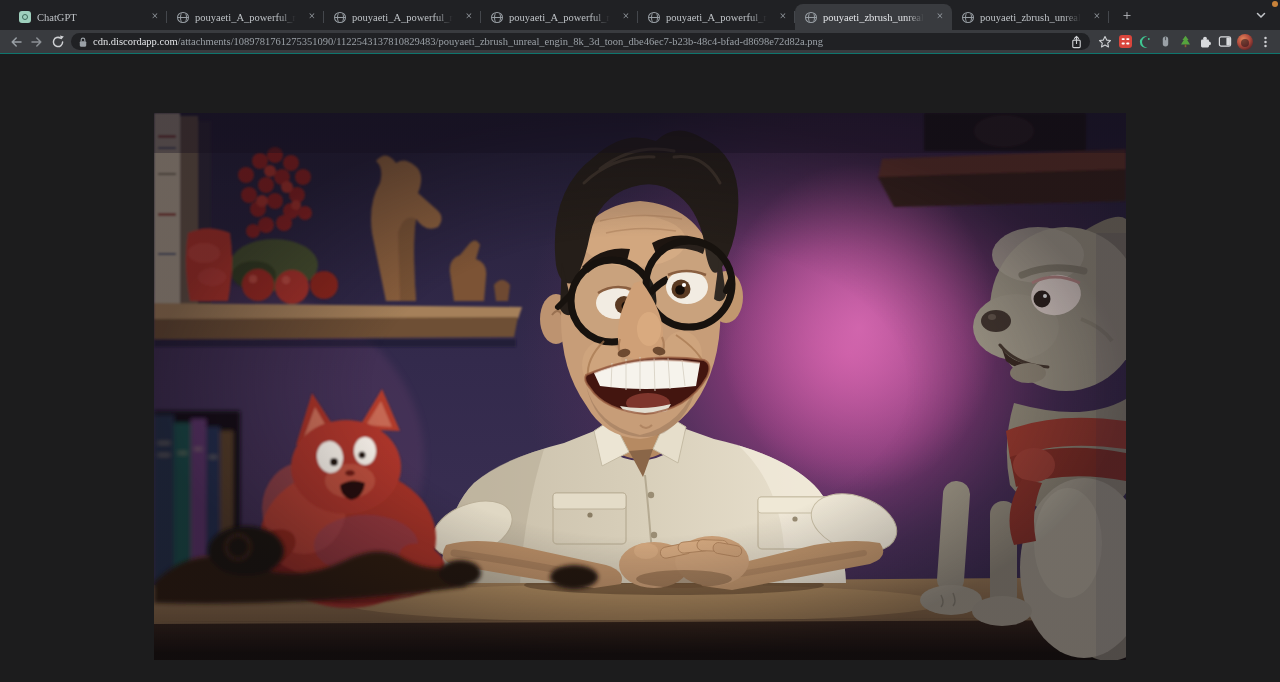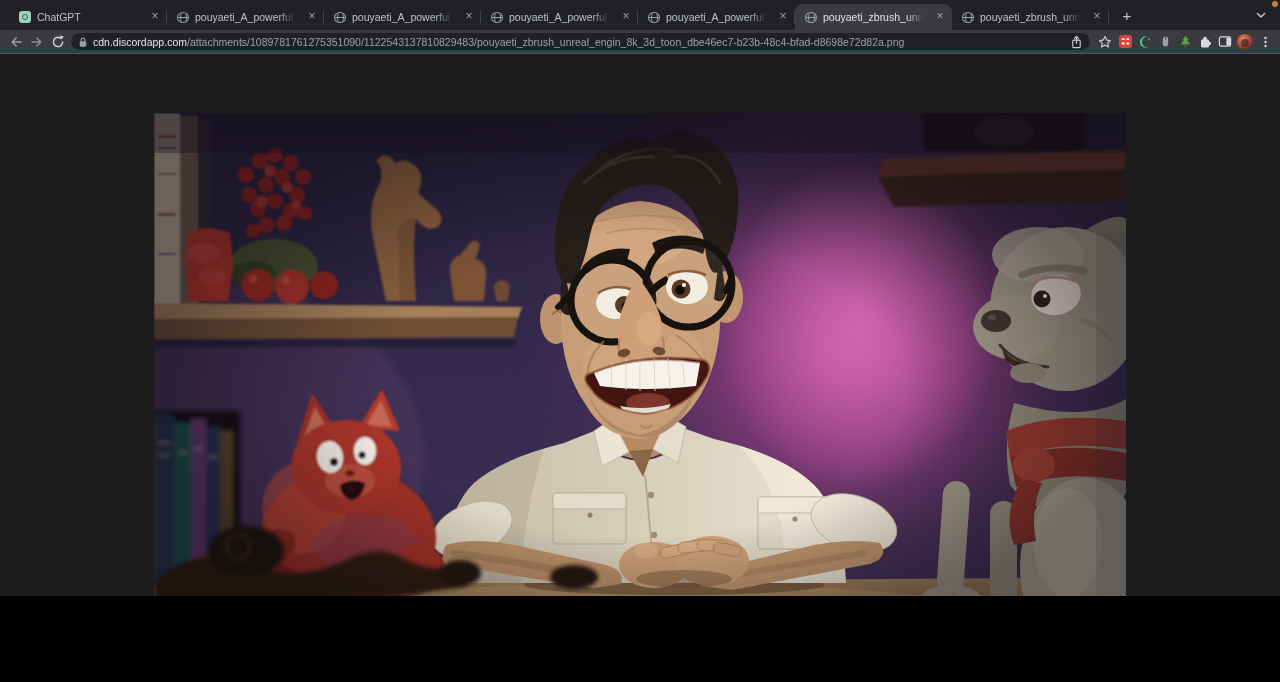--- a/index.html
+++ b/index.html
@@ -1,17 +1,17 @@
 <!DOCTYPE html>
 <html><head>
 <meta charset="utf-8">
 <style>
   html,body{margin:0;padding:0;background:#000;}
-  .window{width:1280px;height:596px;position:relative;background:#1c1c1d;overflow:hidden;
-          font-family:Liberation Sans, sans-serif;-webkit-font-smoothing:antialiased;}
+  .window{width:1280px;height:682px;position:relative;background:#1c1c1d;overflow:hidden;
+          font-family:Liberation Serif, serif;-webkit-font-smoothing:antialiased;}
 
   
   .tabstrip{height:30px;background:#202124;display:flex;align-items:flex-end;padding-left:10px;position:relative;}
   .tab{width:157px;height:26px;box-sizing:border-box;display:flex;align-items:center;gap:6px;
        padding:0 5px 0 9px;border-radius:8px 8px 0 0;position:relative;color:#bfc3c7;font-size:10.5px;cursor:default;}
   .tab.active{background:#393b3f;color:#e3e5e8;}
   .tab:not(.active)::after{content:'';position:absolute;right:0;top:7px;height:12px;width:1px;background:#44474c;}
   .tlabel{flex:1;white-space:nowrap;overflow:hidden;
           -webkit-mask-image:linear-gradient(to right,#000 80%,transparent 97%);
           mask-image:linear-gradient(to right,#000 80%,transparent 97%);}

